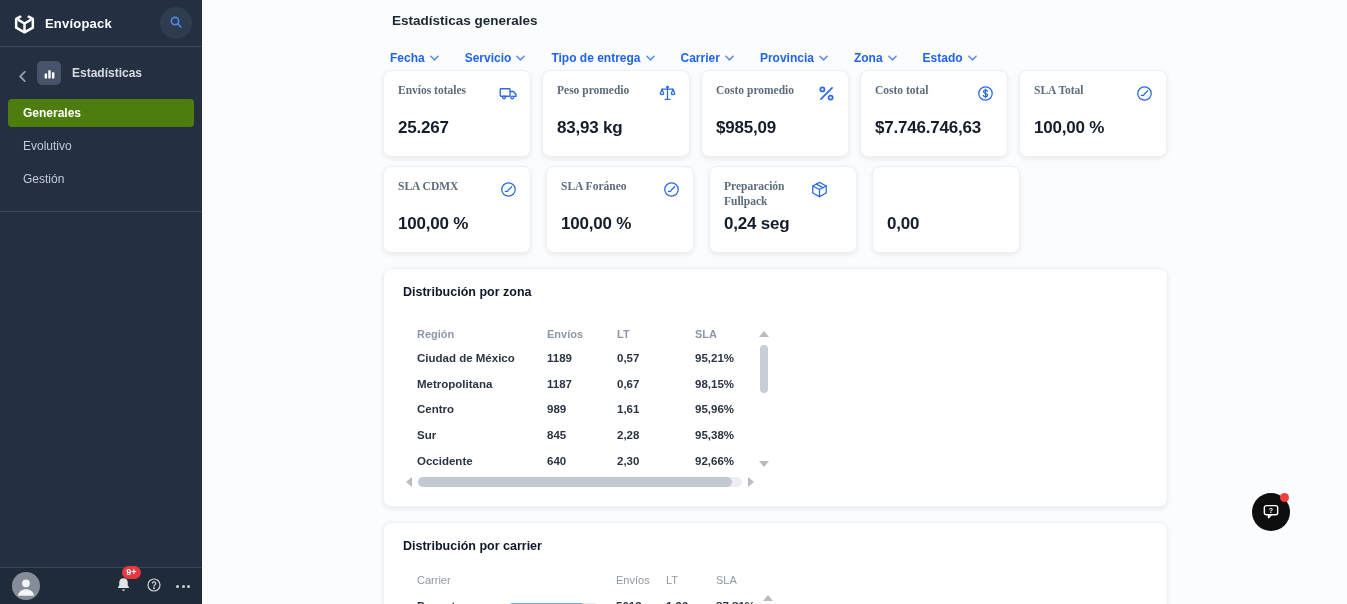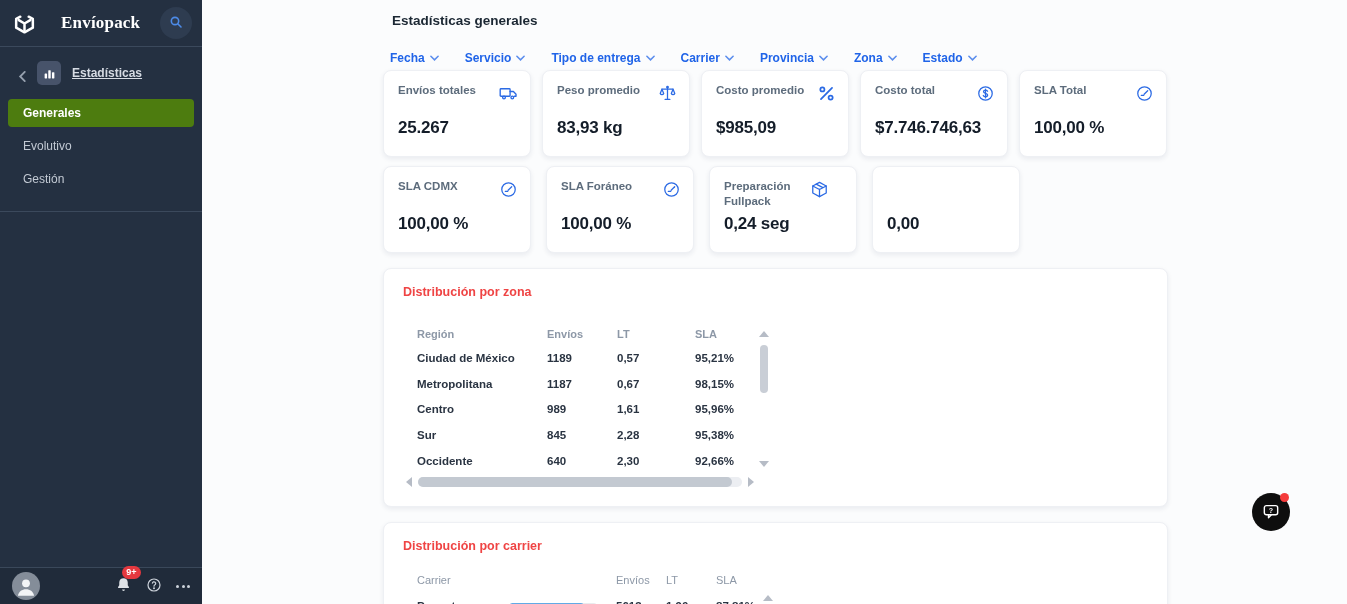--- a/index.html
+++ b/index.html
@@ -14,36 +14,36 @@
   
   .sidebar {
     position:absolute; left:0; top:0; width:202px; height:604px;
     background:#243041;
   }
   .sb-header {
     position:relative; height:47px; display:flex; align-items:center;
     padding:0 12px; border-bottom:1px solid rgba(120,140,165,.28);
   }
   .brand-mark { width:25px; height:25px; flex:0 0 auto; }
-  .brand-name { color:#fff; font-size:17px; font-weight:bold; margin-left:24px; letter-spacing:.2px;font-family:Liberation Serif, serif; }
+  .brand-name { color:#fff; font-size:13px; font-weight:bold; margin-left:8px; letter-spacing:.2px; }
   .search-btn {
     position:absolute; right:10px; top:7px; width:32px; height:32px;
     border-radius:50%; background:#2e3c50; border:none; cursor:pointer;
     display:flex; align-items:center; justify-content:center;
   }
   .sb-section {
     display:flex; align-items:center; gap:11px;
     padding:14px 16px 10px 18px;
   }
   .collapse-chevron { width:8px; height:10px; }
   .section-iconbox {
     width:24px; height:24px; border-radius:5px; background:#47536a;
     display:flex; align-items:center; justify-content:center;
   }
-  .section-label { color:#d6dbe3; font-size:12px; font-weight:bold;text-decoration:underline; }
+  .section-label { color:#d6dbe3; font-size:12px; font-weight:bold; }
   .sb-items { padding:4px 0; }
   .sb-item {
     margin:0 8px; padding:0 15px; height:28px; display:flex; align-items:center;
     font-size:12px; color:#c3cad4; border-radius:4px; cursor:pointer;
   }
   .sb-item.active { background:#4d7c0f; color:#fff; font-weight:bold; }
   .sb-item + .sb-item { margin-top:5px; }
   .sb-divider { border-bottom:1px solid rgba(120,140,165,.28); margin:14px 0 0 0; }
   .sb-footer {
     position:absolute; bottom:0; left:0; width:202px; height:37px;
@@ -84,35 +84,35 @@
 
   .cards-row { position:absolute; left:383px; display:flex; gap:11px; }
   .row1 { top:70px; } .row2 { top:166px;gap:15px; }
   .stat-card {
     width:148px; height:87px; background:#fff; border-radius:8px;
     border:1px solid #eef0f4;
     box-shadow:0 2px 5px rgba(23,43,77,.08);
     position:relative; padding:12px 12px 12px 14px;
   }
   .stat-label-row { display:flex; align-items:flex-start; }
-  .stat-label { flex:1; font-size:11.5px; font-weight:bold; color:#5d6c7c; line-height:1.3; padding-right:6px; }
+  .stat-label { flex:1; font-size:11.5px; font-weight:bold; color:#5d6c7c; line-height:1.3; padding-right:6px;font-family:Liberation Serif, serif; }
   .stat-icon { flex:0 0 auto; color:#2b6ae4; margin-top:1px; }
   .stat-value {
     position:absolute; left:14px; bottom:18px;
     font-size:17px; font-weight:bold; color:#141d29; letter-spacing:-.2px;
   }
 
   .panel {
     position:absolute; left:383px; width:785px; background:#fff;
     border-radius:8px; border:1px solid #eef0f4;
     box-shadow:0 2px 5px rgba(23,43,77,.08);
   }
   .panel-zona { top:268px; height:239px; }
   .panel-carrier { top:522px; height:130px; }
-  .panel-title { position:absolute; left:19px; top:16px; font-size:12.5px; font-weight:bold; color:#ef4444; }
+  .panel-title { position:absolute; left:19px; top:16px; font-size:12.5px; font-weight:bold; color:#0f172a; }
 
   .ztable { position:absolute; left:33px; top:44px; width:344px; }
   .zrow {
     display:grid; grid-template-columns:130px 70px 78px 66px;
     align-items:center; height:25.7px;
   }
   .zrow.head { height:24px; }
   .zrow.head span { font-size:11px; color:#8d98a7; }
   .zrow span { font-size:11.5px; font-weight:bold; color:#2a3442;margin-top:15px; }
   .zbody { height:136px; overflow:hidden; }

